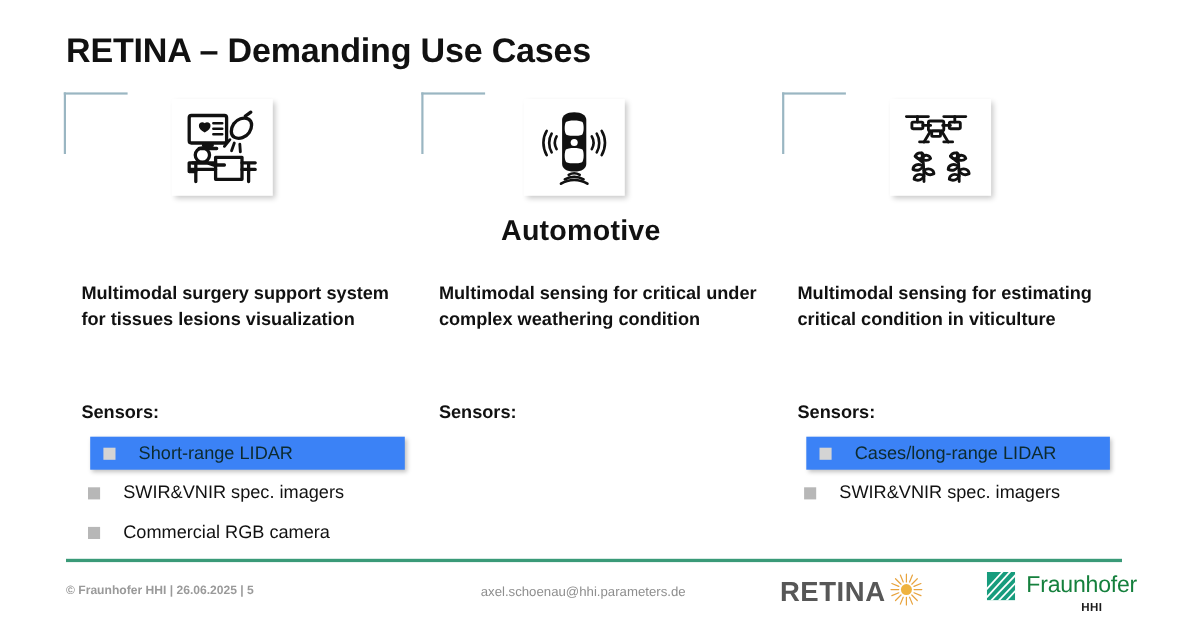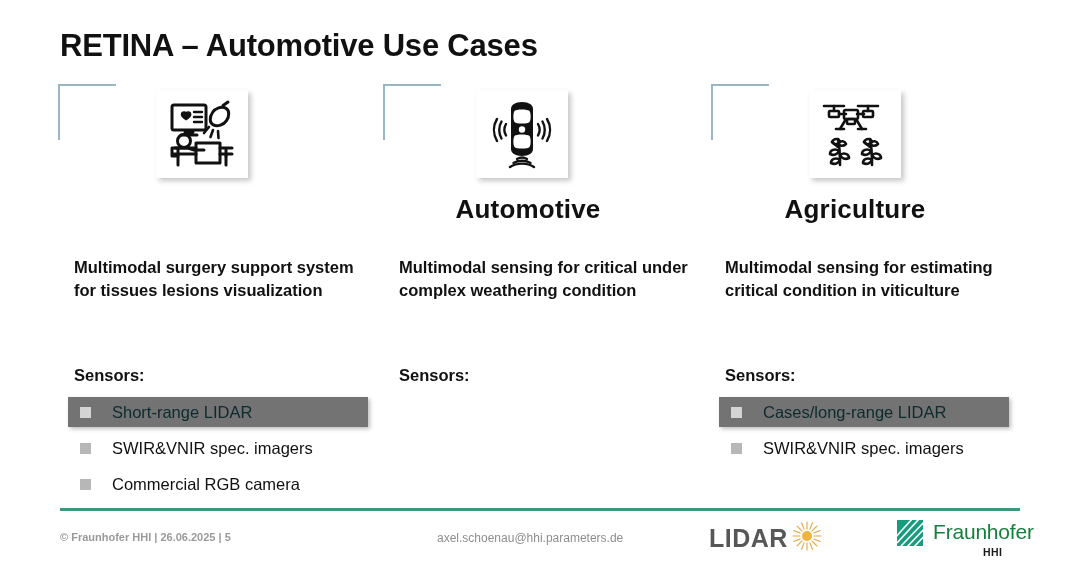--- a/index.html
+++ b/index.html
@@ -127,22 +127,23 @@
   .sensor-item {
     position: relative;
     display: flex;
     align-items: center;
     height: 30px;
     margin-bottom: 6px;
     padding-left: 6px;
     box-sizing: border-box;
   }
   .sensor-item.highlighted {
-    background: #737373;
+    background: #3b82f6;
     box-shadow: 2px 2px 4px rgba(0,0,0,0.25);
+    margin-left: 14px;
   }
   .sensor-bullet {
     width: 11px;
     height: 11px;
     background: #b7b7b7;
     flex: 0 0 auto;
     margin-left: 6px;
   }
   .sensor-item.highlighted .sensor-bullet {
     background: #d4d4d4;
@@ -226,21 +227,21 @@
     top: 27px;
     font-size: 10.5px;
     font-weight: bold;
     color: #1a1a1a;
     letter-spacing: 0.4px;
   }
 </style>
 </head>
 <body>
 
-<div class="slide-title">RETINA – Automotive Use Cases</div>
+<div class="slide-title">RETINA – Demanding Use Cases</div>
 
 <div class="columns">
 
   <div class="column c0">
     <div class="corner-bracket"></div>
 
     <div class="icon-tile">
       <svg width="74" height="70" viewBox="0 0 74 70" fill="none" stroke="#111" stroke-width="3" stroke-linejoin="round" stroke-linecap="round">
 
         <rect x="7" y="6" width="34" height="25" rx="2"></rect>
@@ -361,21 +362,20 @@
         <path d="M54 66 c0 -10 0 -18 -2 -26"></path>
         <path d="M52 44 c3 -3 7 -2 8 1 -3 3 -7 2 -8 -1z"></path>
         <path d="M53 52 c-4 -3 -9 -1 -9 3 4 2 8 0 9 -3z"></path>
         <path d="M54 56 c4 -3 9 -1 9 3 -4 2 -8 0 -9 -3z"></path>
         <path d="M54 61 c-4 -3 -9 -1 -9 3 4 2 8 0 9 -3z"></path>
         <path d="M52 48 l-6 -5"></path>
         <path d="M46 43 c2 -4 7 -4 8 0 -2 3 -6 3 -8 0z"></path>
       </svg>
     </div>
 
-    <div class="col-heading">Agriculture</div>
     <div class="col-desc">Multimodal sensing for estimating critical condition in viticulture</div>
     <div class="sensors-label">Sensors:</div>
 
     <div class="sensor-list">
       <div class="sensor-item highlighted">
         <span class="sensor-bullet"></span>
         <span class="sensor-text">Cases/long-range LIDAR</span>
       </div>
       <div class="sensor-item">
         <span class="sensor-bullet"></span>
@@ -385,21 +385,21 @@
   </div>
 
 </div>
 
 <div class="footer-rule"></div>
 
 <div class="footer-copyright">© Fraunhofer HHI | 26.06.2025 | 5</div>
 <div class="footer-email">axel.schoenau@hhi.parameters.de</div>
 
 <div class="retina-logo">
-  <span class="retina-word">LIDAR</span>
+  <span class="retina-word">RETINA</span>
   <span>
     <svg width="30" height="30" viewBox="0 0 30 30">
       <g stroke="#e8a33d" stroke-width="1.1" stroke-linecap="round">
         <path d="M15 1 v7 M15 22 v7 M1 15 h7 M22 15 h7"></path>
         <path d="M5.1 5.1 l5 5 M19.9 19.9 l5 5 M24.9 5.1 l-5 5 M10.1 19.9 l-5 5"></path>
         <path d="M9.5 1.8 l2.6 6.3 M17.9 21.9 l2.6 6.3 M1.8 9.5 l6.3 2.6 M21.9 17.9 l6.3 2.6"></path>
         <path d="M20.5 1.8 l-2.6 6.3 M12.1 21.9 l-2.6 6.3 M28.2 9.5 l-6.3 2.6 M8.1 17.9 l-6.3 2.6"></path>
       </g>
       <circle cx="15" cy="15" r="5" fill="#efb33f"></circle>
     </svg>

